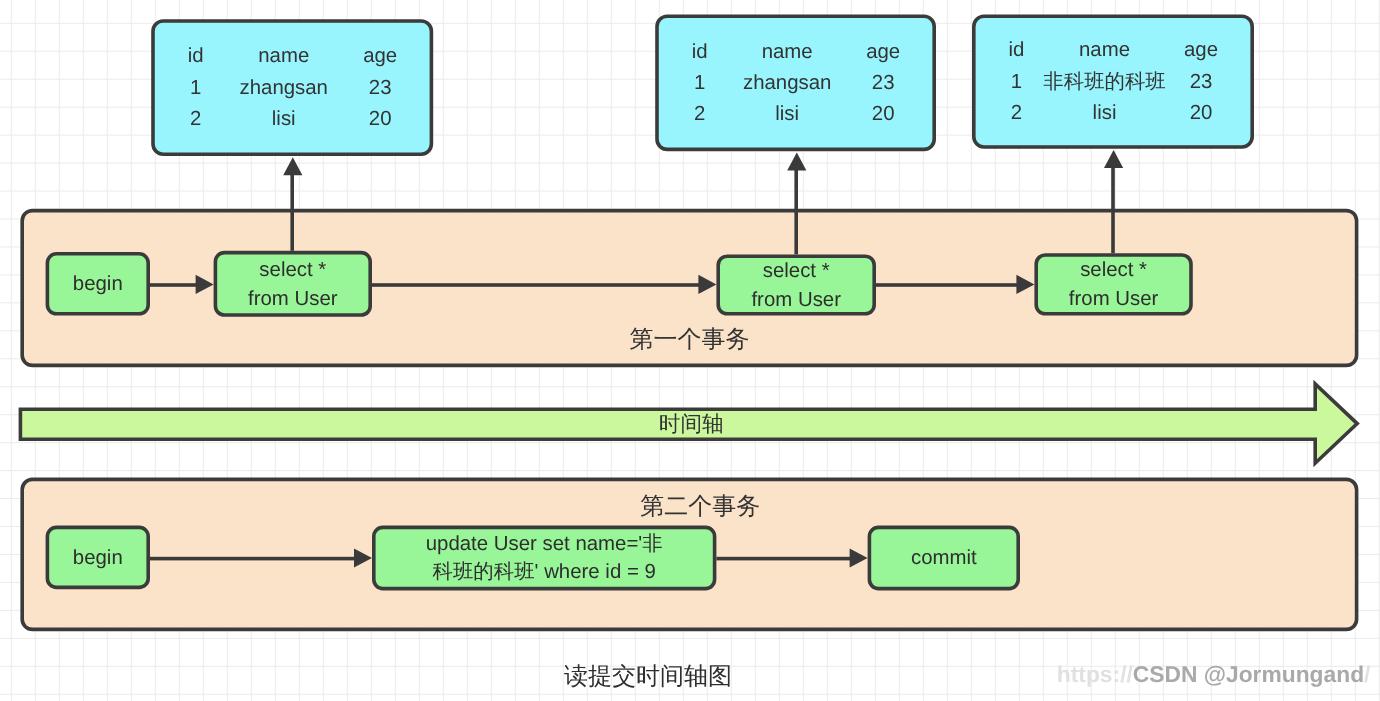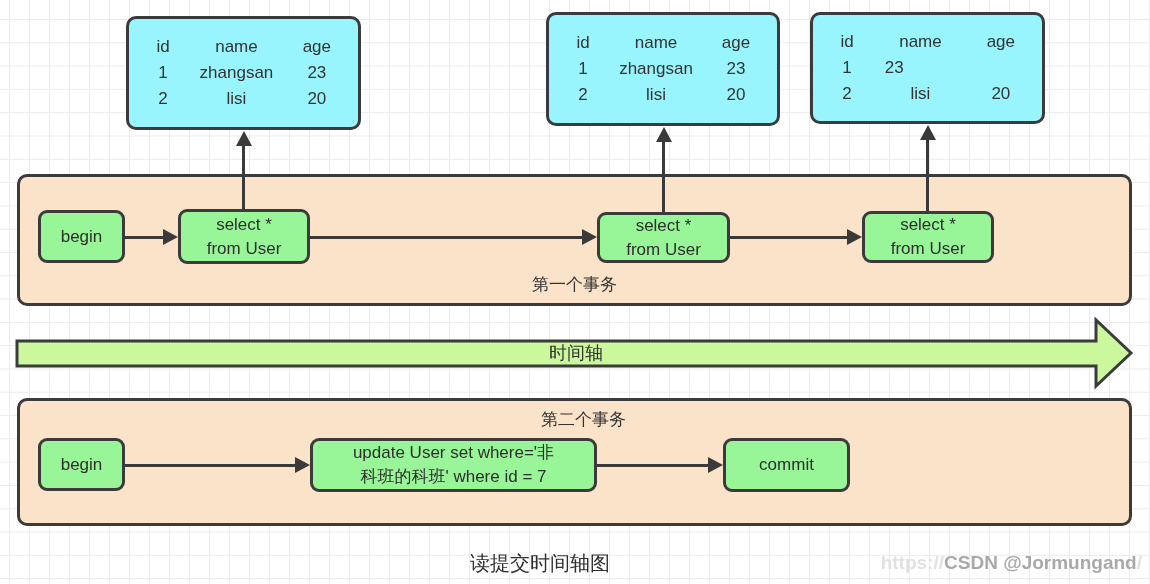--- a/index.html
+++ b/index.html
@@ -33,21 +33,21 @@
 
   
   .txn {
     position:absolute; left:17px; width:1115px; box-sizing:border-box;
     background:#FBE3C9; border:3px solid #3b3b3b; border-radius:10px;
   }
   #txn1 { top:174px; height:132px; }
   #txn2 { top:398px; height:128px; }
   .txn-label {
     position:absolute; left:0; right:0; text-align:center;
-    font-size:17px; color:#333;
+    font-size:20px; color:#333;
   }
   #txn1-label { bottom:7px; }
   #txn2-label { top:7px;padding-left:18px; }
 
   
   .node {
     position:absolute; background:#98F698; border:3px solid #3b3b3b; border-radius:9px;
     display:flex; flex-direction:column; align-items:center; justify-content:center;
     text-align:center; font-size:17px; line-height:24px; color:#2e2e2e; box-sizing:border-box;
   }
@@ -130,20 +130,21 @@
   </div>
 
   <div class="rtable" id="rtable3">
     <div class="trow">
       <span class="c1">id</span>
       <span class="c2">name</span>
       <span class="c3">age</span>
     </div>
     <div class="trow">
       <span class="c1">1</span>
+      <span class="c2">非科班的科班</span>
       <span class="c3">23</span>
     </div>
     <div class="trow">
       <span class="c1">2</span>
       <span class="c2">lisi</span>
       <span class="c3">20</span>
     </div>
   </div>
 
   <div class="txn" id="txn1">
@@ -167,22 +168,22 @@
   </div>
   <div class="node" id="select3">
     <span>select *</span>
     <span>from User</span>
   </div>
 
   <div class="node" id="begin2">
     <span>begin</span>
   </div>
   <div class="node" id="update1">
-    <span>update User set where='非</span>
-    <span>科班的科班' where id = 7</span>
+    <span>update User set name='非</span>
+    <span>科班的科班' where id = 9</span>
   </div>
   <div class="node" id="commit1">
     <span>commit</span>
   </div>
 
   <div class="hline" style="left:125px; top:236px; width:40px;"></div>
   <div class="arrow-right" style="left:163px; top:229px;"></div>
   <div class="hline" style="left:310px; top:236px; width:274px;"></div>
   <div class="arrow-right" style="left:582px; top:229px;"></div>
   <div class="hline" style="left:730px; top:236px; width:119px;"></div>

